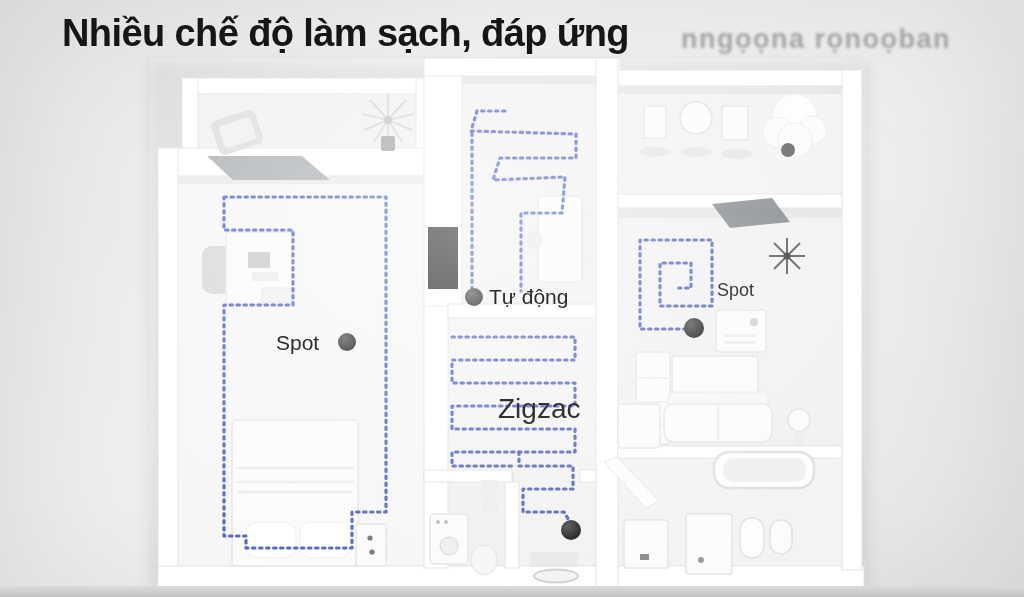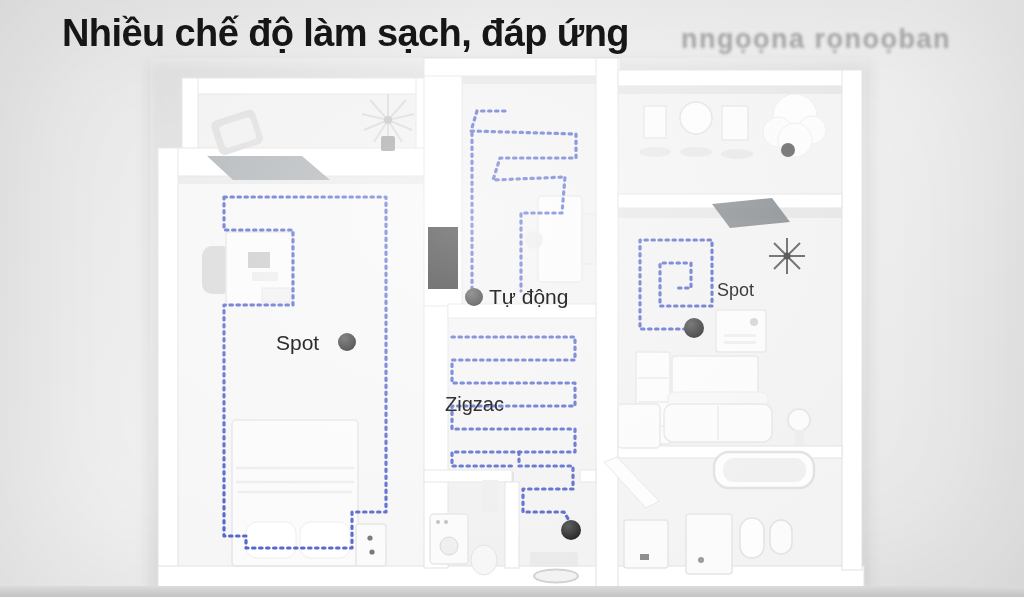--- a/index.html
+++ b/index.html
@@ -8,21 +8,21 @@
     background:linear-gradient(115deg,#e6e6e6 0%,#f3f3f3 38%,#efefef 70%,#e4e4e4 100%);
     box-shadow:inset 0 0 150px rgba(0,0,0,0.08);}
   .plan{position:absolute;left:0;top:0;}
   .title{position:absolute;left:62px;top:12px;font-size:38px;font-weight:700;
     color:var(--title-color,#161616);letter-spacing:-0.6px;white-space:nowrap;}
   .garbled{position:absolute;left:681px;top:24px;font-size:27px;font-weight:700;
     color:#8d8d8d;filter:blur(1.8px);letter-spacing:1.5px;opacity:.75;white-space:nowrap;}
   .mode-label{position:absolute;color:#2d2d2d;font-weight:500;white-space:nowrap;}
   .lbl-edge{left:276px;top:331px;font-size:21px;}
   .lbl-auto{left:489px;top:285px;font-size:21px;}
-  .lbl-zigzag{left:445px;top:393px;font-size:20px;color:#323232;}
+  .lbl-zigzag{left:498px;top:393px;font-size:28px;color:#323232;}
   .lbl-spot{left:717px;top:280px;font-size:18px;color:#3d3d3d;}
   .bottom-strip{position:absolute;left:0;top:586px;width:1024px;height:11px;
     background:linear-gradient(#dbdbdb,#c3c3c3);}
   .wall{fill:#ffffff;stroke:#e1e1e1;stroke-width:1;}
   .shad{fill:rgba(0,0,0,0.05);}
   .dots{stroke:var(--path-blue,#3e53c5);stroke-width:3.2;fill:none;
     stroke-dasharray:2.4 4.6;stroke-linecap:round;stroke-linejoin:round;opacity:.92;}
   .furn{fill:#fbfbfb;stroke:#e5e5e5;stroke-width:1.5;}
 </style>
 </head>

